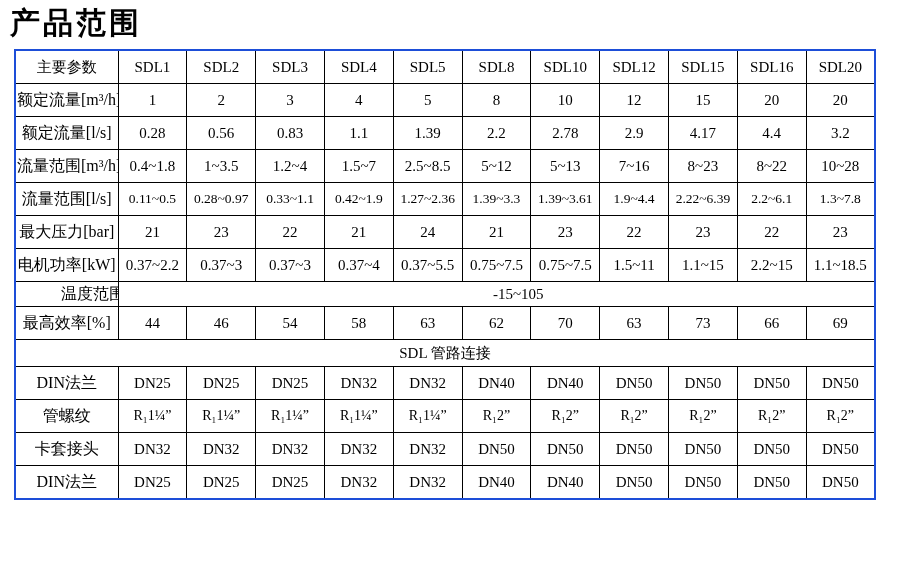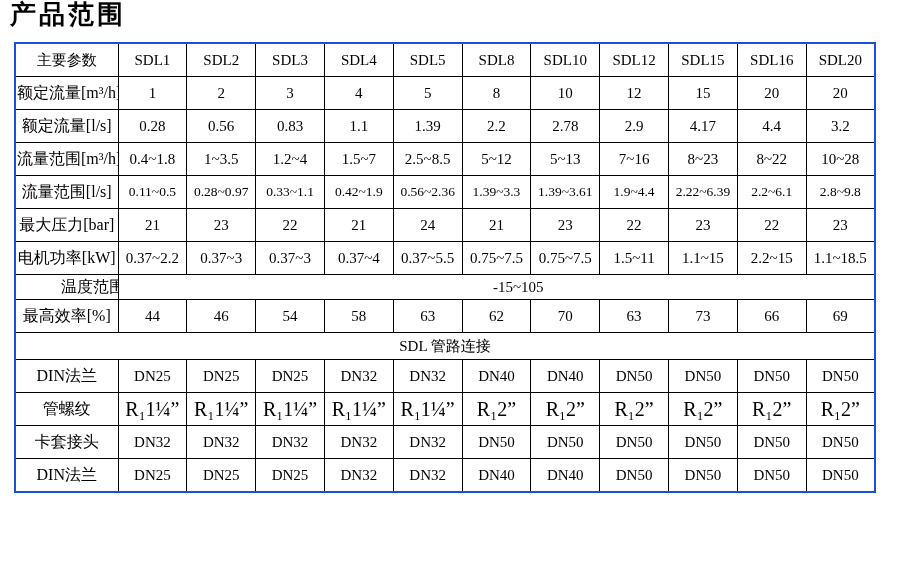--- a/index.html
+++ b/index.html
@@ -12,26 +12,26 @@
     font-family: "Liberation Serif", "DejaVu Serif", serif;
   }
   .page {
     position: relative;
     width: 900px;
     height: 579px;
     overflow: hidden;
     background: #ffffff;
   }
   .title {
-    font-family: Liberation Mono, monospace;
+    font-family: Liberation Serif, serif;
     font-weight: bold;
-    font-size: 26px;
+    font-size: 30px;
     letter-spacing: 3px;
     margin: 0;
-    padding: 0 0 0 10px;
+    padding: 7px 0 0 10px;
     line-height: 32px;
   }
   table.spec-table {
     border-collapse: collapse;
     table-layout: fixed;
     width: 862px;
     margin: 10px 0 0 14px;
     border: 2px solid #1d4ed8;
   }
   col.param-col { width: 103px; }
@@ -46,21 +46,21 @@
     overflow: hidden;
     white-space: nowrap;
     line-height: 1.1;
   }
   .spec-table thead th { height: 32px; }
   .spec-table td.label-cell { font-size: 16px; }
   
   .row-tight td { font-size: 13.5px; text-align: center; }
   .row-merged td { height: 24px; padding-left: 45px; }
   .row-section td { height: 26px; border-left: none; border-right: none; }
-  .row-thread td { font-size: 20px; }
+  .row-thread td { font-size: 14px; }
 </style>
 </head>
 <body>
 
 <div class="page">
   <h1 class="title">产品范围</h1>
 
   <table class="spec-table">
     <colgroup>
       <col class="param-col">
@@ -134,27 +134,27 @@
           <td>8~23</td>
           <td>8~22</td>
           <td>10~28</td>
         </tr>
         <tr class="row-tight">
           <td class="label-cell">流量范围[l/s]</td>
           <td>0.11~0.5</td>
           <td>0.28~0.97</td>
           <td>0.33~1.1</td>
           <td>0.42~1.9</td>
-          <td>0.56~2.36</td>
+          <td>1.27~2.36</td>
           <td>1.39~3.3</td>
           <td>1.39~3.61</td>
           <td>1.9~4.4</td>
           <td>2.22~6.39</td>
           <td>2.2~6.1</td>
-          <td>2.8~9.8</td>
+          <td>1.3~7.8</td>
         </tr>
         <tr>
           <td class="label-cell">最大压力[bar]</td>
           <td>21</td>
           <td>23</td>
           <td>22</td>
           <td>21</td>
           <td>24</td>
           <td>21</td>
           <td>23</td>

